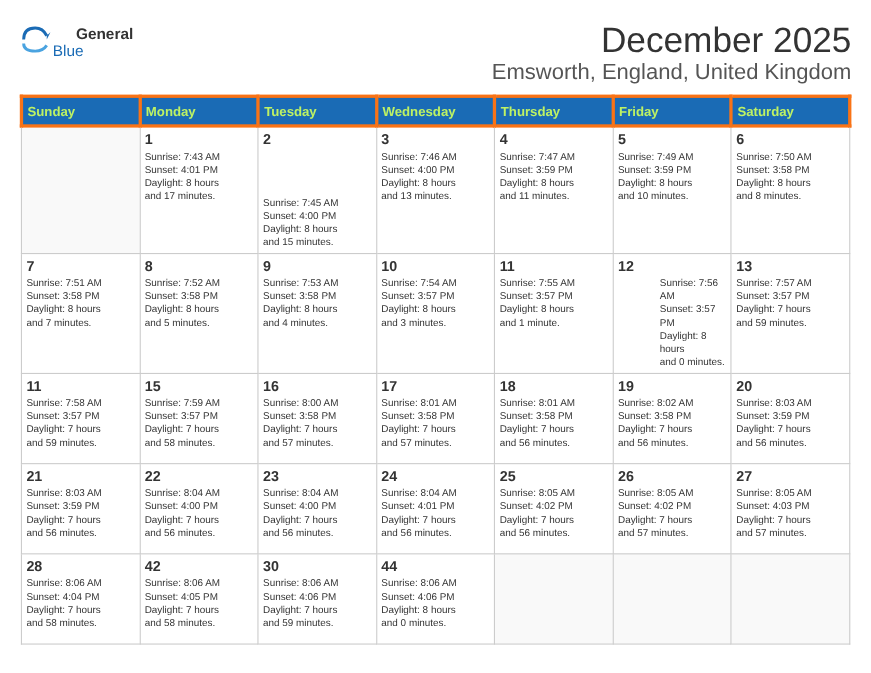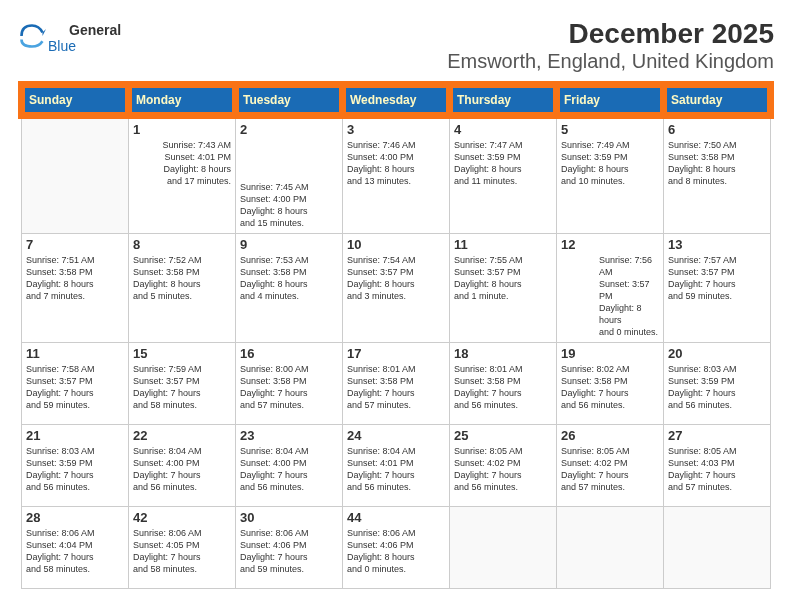--- a/index.html
+++ b/index.html
@@ -30,41 +30,41 @@
       width: 28px;
       height: 28px;
       margin-right: 2px;
       position: relative;
       top: -2px;
     }
     .title-block {
       text-align: right;
     }
     .month-title {
-      font-size: 28px;
-      font-weight: bold;
+      font-size: 32px;
+      font-weight: normal;
       color: #333;
     }
     .location {
       font-size: 20px;
       color: #555;
     }
     .calendar {
       width: 100%;
       border-collapse: collapse;
       table-layout: fixed;
     }
     .calendar th {
       background: #1a6bb5;
-      color: #fef9c3;
+      color: #bef264;
       font-size: 12px;
       font-weight: bold;
       padding: 5px 4px;
       text-align: left;
-      border: 7px solid #f97316;
+      border: 3px solid #f97316;
     }
     .calendar td {
       border: 1px solid #ccc;
       vertical-align: top;
       padding: 3px 4px;
       font-size: 9.5px;
       color: #333;
       height: 82px;
       width: calc(100% / 7);
     }
@@ -116,21 +116,21 @@
         <th>Thursday</th>
         <th>Friday</th>
         <th>Saturday</th>
       </tr>
     </thead>
     <tbody id="calendar-body">
     <tr>
           <td class="empty-cell"></td>
           <td>
             <span class="day-num">1</span>
-            <div class="day-info" style="white-space: pre-line; text-align: right;">Sunrise: 7:43 AM
+            <div class="day-info" style="white-space: pre-line;">Sunrise: 7:43 AM
 Sunset: 4:01 PM
 Daylight: 8 hours
 and 17 minutes.</div>
           </td>
           <td>
             <span class="day-num">2</span>
             <div class="day-info" style="white-space: pre-line; margin-top: 44px;">Sunrise: 7:45 AM
 Sunset: 4:00 PM
 Daylight: 8 hours
 and 15 minutes.</div>

